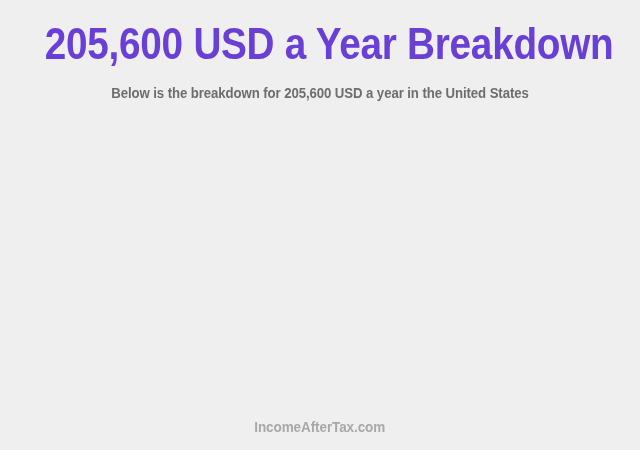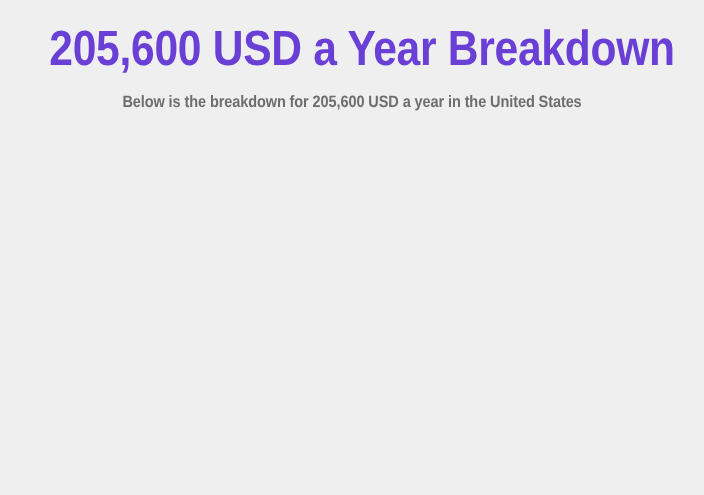--- a/index.html
+++ b/index.html
@@ -106,14 +106,17 @@
 
 <div class="page">
 
   <div class="header">
     <h1 class="page-title">205,600 USD a Year Breakdown</h1>
     <p class="page-subtitle">Below is the breakdown for 205,600 USD a year in the United States</p>
   </div>
 
   <div class="content-area"></div>
 
+  <div class="footer">
+    <span class="site-watermark">IncomeAfterTax.com</span>
+  </div>
 
 </div>
 
 </body></html>

